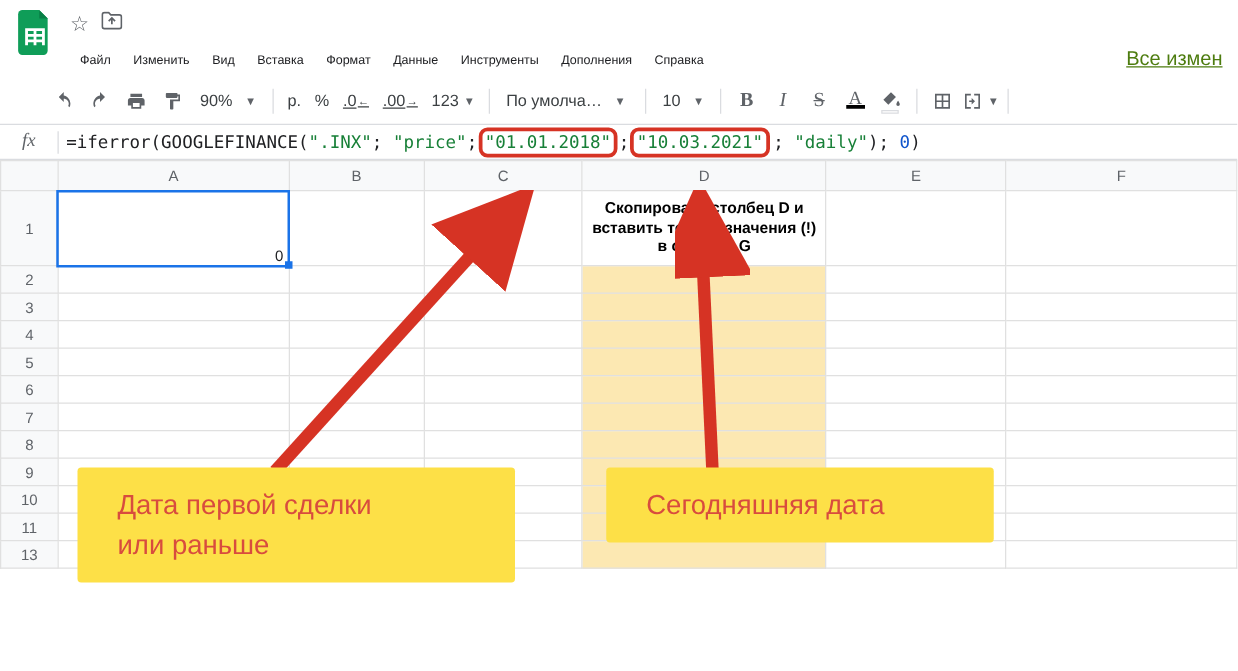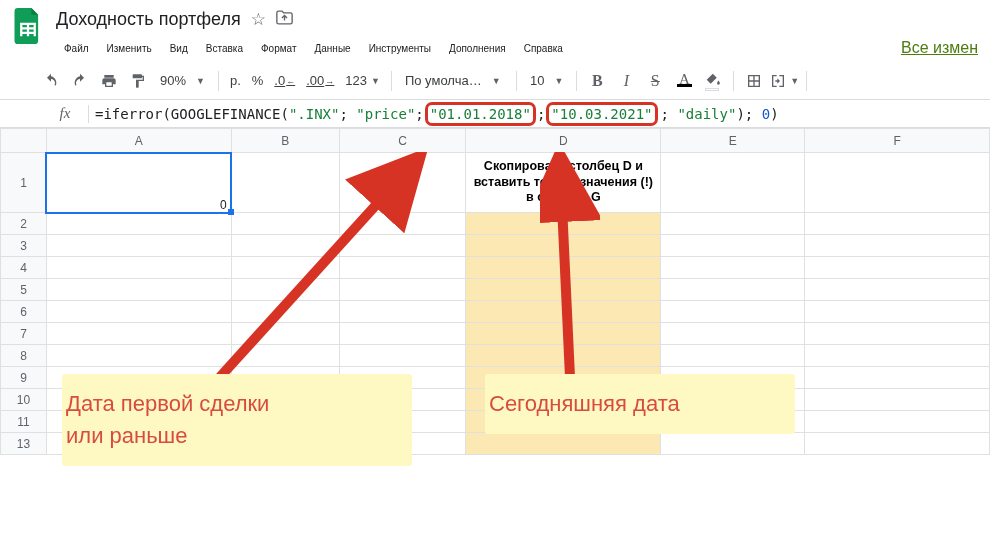--- a/index.html
+++ b/index.html
@@ -30,21 +30,21 @@
   .tb-btn.italic { font-style:italic; font-family:"Times New Roman",serif; font-size:16px; }
   .tb-btn.strike { text-decoration:line-through; font-family:"Times New Roman",serif; font-size:16px; }
   .tcolor { display:flex; flex-direction:column; align-items:center; line-height:10px; }
   .tcolor .letter { font-family:"Times New Roman",serif; font-size:15px; }
   .tcolor .bar { width:15px; height:3px; background:#000; }
   .fill-btn { position:relative; }
   .fill-btn .bar { position:absolute; bottom:3px; left:5px; width:14px; height:3px; background:#fff; border:1px solid #dadce0; }
 
   
   .fbar { display:flex; align-items:center; height:28px; border-bottom:1px solid #dadce0; }
-  .fx { width:46px; text-align:center; font-style:italic; font-family:"Times New Roman",serif; color:#5f6368; font-size:15px;margin-left:42px; }
+  .fx { width:46px; text-align:center; font-style:italic; font-family:"Times New Roman",serif; color:#5f6368; font-size:15px; }
   .formula { flex:1; font-family:"Consolas","Menlo",monospace; font-size:14px; padding-left:6px; display:flex; align-items:center; white-space:pre; }
   .formula .plain { color:#202124; }
   .formula .str { color:#188038; }
   .formula .num { color:#1155cc; }
   .datebox { border:3px solid #d63324; border-radius:7px; padding:0 2px; margin:0 1px; display:inline-block; line-height:18px; }
 
   
   .grid-wrap { position:relative; }
   .grid { border-collapse:collapse; table-layout:fixed; }
   .grid th, .grid td { border:1px solid #e0e0e0; font-size:12px; }
@@ -55,39 +55,38 @@
   .grid tr.r1 td, .grid tr.r1 th { height:60px; }
   .grid td.active { outline:2px solid #1a73e8; outline-offset:-1px; position:relative; z-index:2; }
   .grid td.active::after { content:""; position:absolute; right:-3px; bottom:-3px; width:6px; height:6px; background:#1a73e8; }
   .grid td.hl { background:#fce8b2; }
   .grid td.d-head { text-align:center; font-weight:bold; color:#000; vertical-align:middle; font-size:12.5px; line-height:1.25; padding:2px 4px; }
 
   
   col.rowhdr{width:46px}col.cA{width:185px}col.cB{width:108px}col.cC{width:127px}col.cD{width:195px}col.cE{width:144px}col.cF{width:185px}
 
   
-  .annot { position:absolute; background:#fef9c3; color:#d84c3e; font-size:22px; padding:14px 4px; border-radius:3px; line-height:1.45; z-index:5; font-family:Arial,sans-serif; }
+  .annot { position:absolute; background:#fde047; color:#d84c3e; font-size:22px; padding:14px 32px; border-radius:3px; line-height:1.45; z-index:5; font-family:Arial,sans-serif; }
   .annot1 { left:62px; top:374px; width:350px; }
   .annot2 { left:485px; top:374px; width:310px; }
   svg.arrow { position:absolute; z-index:4; pointer-events:none; }
 </style>
 </head>
 <body>
 
 <div class="hdr">
   <div class="logo">
     <svg viewBox="0 0 24 32">
         <path fill="#0f9d58" d="M3 0h12l6 6v23a3 3 0 0 1-3 3H3a3 3 0 0 1-3-3V3a3 3 0 0 1 3-3z"></path>
         <path fill="#fff" d="M5 13h14v12H5zM7 15v2h4v-2zm6 0v2h4v-2zm-6 4v2h4v-2zm6 0v2h4v-2zm-6 4v2h4v-2zm6 0v2h4v-2z"></path>
         <path fill="#087f46" d="M15 0l6 6h-6z"></path>
       </svg>
   </div>
   <div class="title-area">
     <div class="title-row">
-      <span class="doc-title">Доходность портфеля</span>
       <span class="title-icon star">☆</span>
       <span class="title-icon">
         <svg width="17" height="15" viewBox="0 0 20 17">
             <path fill="none" stroke="#5f6368" stroke-width="1.6" d="M1 3a2 2 0 0 1 2-2h4l2 2h8a2 2 0 0 1 2 2v9a2 2 0 0 1-2 2H3a2 2 0 0 1-2-2z"></path>
             <path fill="none" stroke="#5f6368" stroke-width="1.6" d="M10 6v6M7 9l3-3 3 3"></path>
           </svg>
       </span>
     </div>
     <div class="menubar">
       <span class="menu-item">Файл</span>

